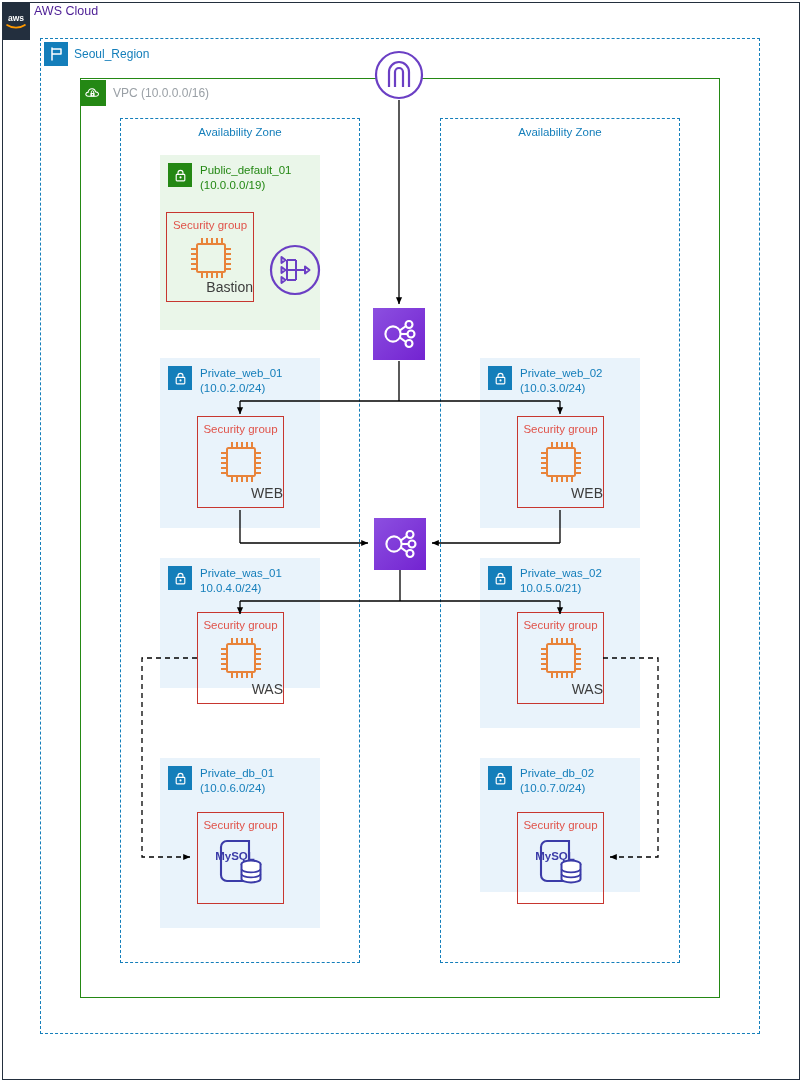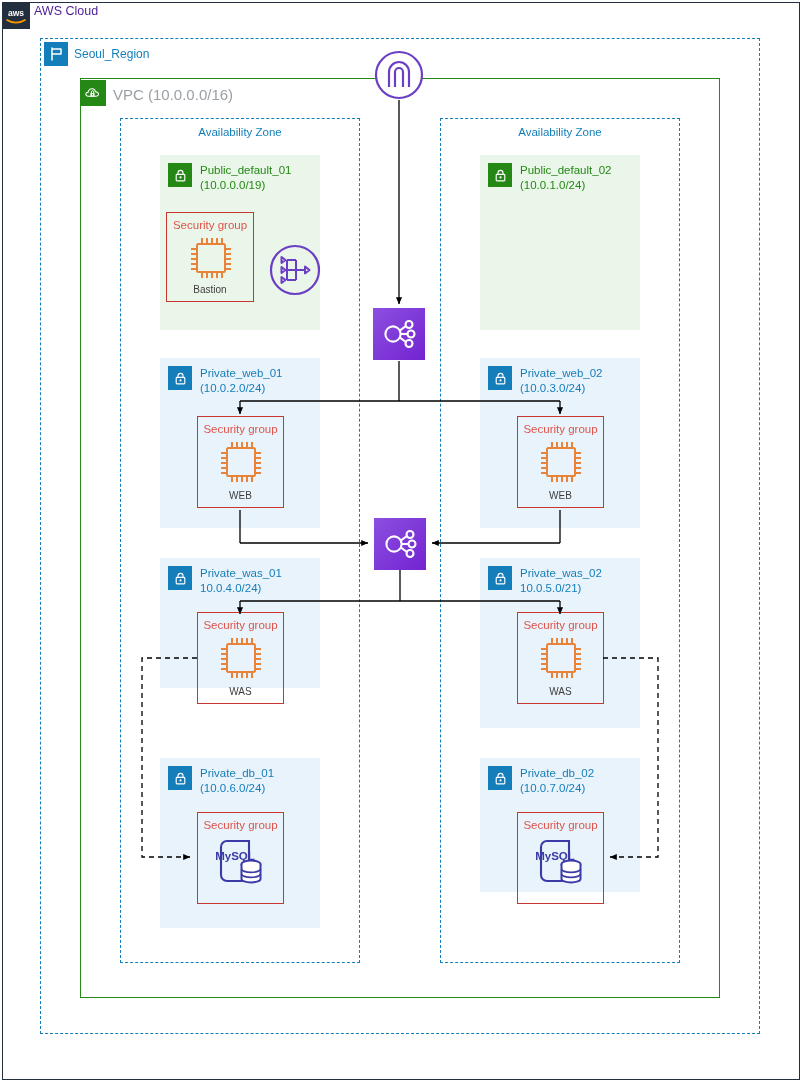--- a/index.html
+++ b/index.html
@@ -17,21 +17,21 @@
   
   .abs{position:absolute;box-sizing:border-box;}
 
   
   #aws-cloud{
     left:2px;top:2px;width:798px;height:1078px;
     border:1px solid #232f3e;
     background:#ffffff;
   }
   #aws-logo{
-    left:2px;top:2px;width:28px;height:27px;
+    left:2px;top:2px;width:28px;height:38px;
     background:#232f3e;
     display:flex;align-items:center;justify-content:center;
   }
   #aws-logo svg{display:block;}
   #aws-cloud-label{
     left:34px;top:4px;
     font-size:12.5px;color:#4c1d95;
     white-space:nowrap;
   }
 
@@ -57,21 +57,21 @@
     border:1.4px solid #248814;
     background:transparent;
   }
   #vpc-icon{
     left:80px;top:80px;width:26px;height:26px;
     background:#248814;
     display:flex;align-items:center;justify-content:center;
   }
   #vpc-label{
     left:113px;top:86px;
-    font-size:15px;color:#9aa0a6;white-space:nowrap;
+    font-size:12px;color:#9aa0a6;white-space:nowrap;
   }
 
   
   .az{
     border:1.4px dashed #147eba;
     background:transparent;
   }
   #az-left{left:120px;top:118px;width:240px;height:845px;}
   #az-right{left:440px;top:118px;width:240px;height:845px;}
   .az-label{
@@ -104,21 +104,21 @@
     background:transparent;
   }
   .sg-label{
     position:absolute;left:0;right:0;top:6px;
     text-align:center;
     font-size:11.5px;color:#e0534a;
     white-space:nowrap;
   }
   .node-label{
     position:absolute;left:0;right:0;bottom:6px;
-    text-align:center;font-size:10px;color:#3d3d3d;
+    text-align:right;font-size:14px;color:#3d3d3d;
     white-space:nowrap;
   }
   .node-icon{position:absolute;}
 
   
   .lb{
     width:52px;height:52px;
     background:linear-gradient(135deg,#8c4fe0 0%,#7323d1 100%);
     display:flex;align-items:center;justify-content:center;
   }
@@ -230,35 +230,20 @@
       </g>
       <g fill="none" stroke="#6b3fc4" stroke-width="2" stroke-linejoin="round">
         <path d="M12.5 13 L16.5 16 L12.5 19 Z"></path>
         <path d="M12.5 23 L16.5 26 L12.5 29 Z"></path>
         <path d="M12.5 33 L16.5 36 L12.5 39 Z"></path>
         <path d="M36 22.5 L40.5 26 L36 29.5 Z"></path>
       </g>
     </svg>
   </div>
 
-  <div class="abs subnet public" style="left:480px;top:155px;width:160px;height:175px;">
-    <div class="subnet-head">
-      <div class="subnet-icon pub">
-        <svg width="15" height="15" viewBox="0 0 15 15">
-          <rect x="3.2" y="6.4" width="8.6" height="6.4" rx="0.8" fill="none" stroke="#ffffff" stroke-width="1.15"></rect>
-          <path d="M5.0 6.4 L5.0 4.8 A2.5 2.5 0 0 1 10.0 4.8 L10.0 6.4" fill="none" stroke="#ffffff" stroke-width="1.15"></path>
-          <circle cx="7.5" cy="9.4" r="1.05" fill="#ffffff"></circle>
-        </svg>
-      </div>
-      <div class="subnet-text pub">
-        <div>Public_default_02</div>
-        <div>(10.0.1.0/24)</div>
-      </div>
-    </div>
-  </div>
 
   <div class="abs subnet" style="left:160px;top:358px;width:160px;height:170px;">
     <div class="subnet-head">
       <div class="subnet-icon priv">
         <svg width="15" height="15" viewBox="0 0 15 15">
           <rect x="3.2" y="6.4" width="8.6" height="6.4" rx="0.8" fill="none" stroke="#ffffff" stroke-width="1.15"></rect>
           <path d="M5.0 6.4 L5.0 4.8 A2.5 2.5 0 0 1 10.0 4.8 L10.0 6.4" fill="none" stroke="#ffffff" stroke-width="1.15"></path>
           <circle cx="7.5" cy="9.4" r="1.05" fill="#ffffff"></circle>
         </svg>
       </div>

